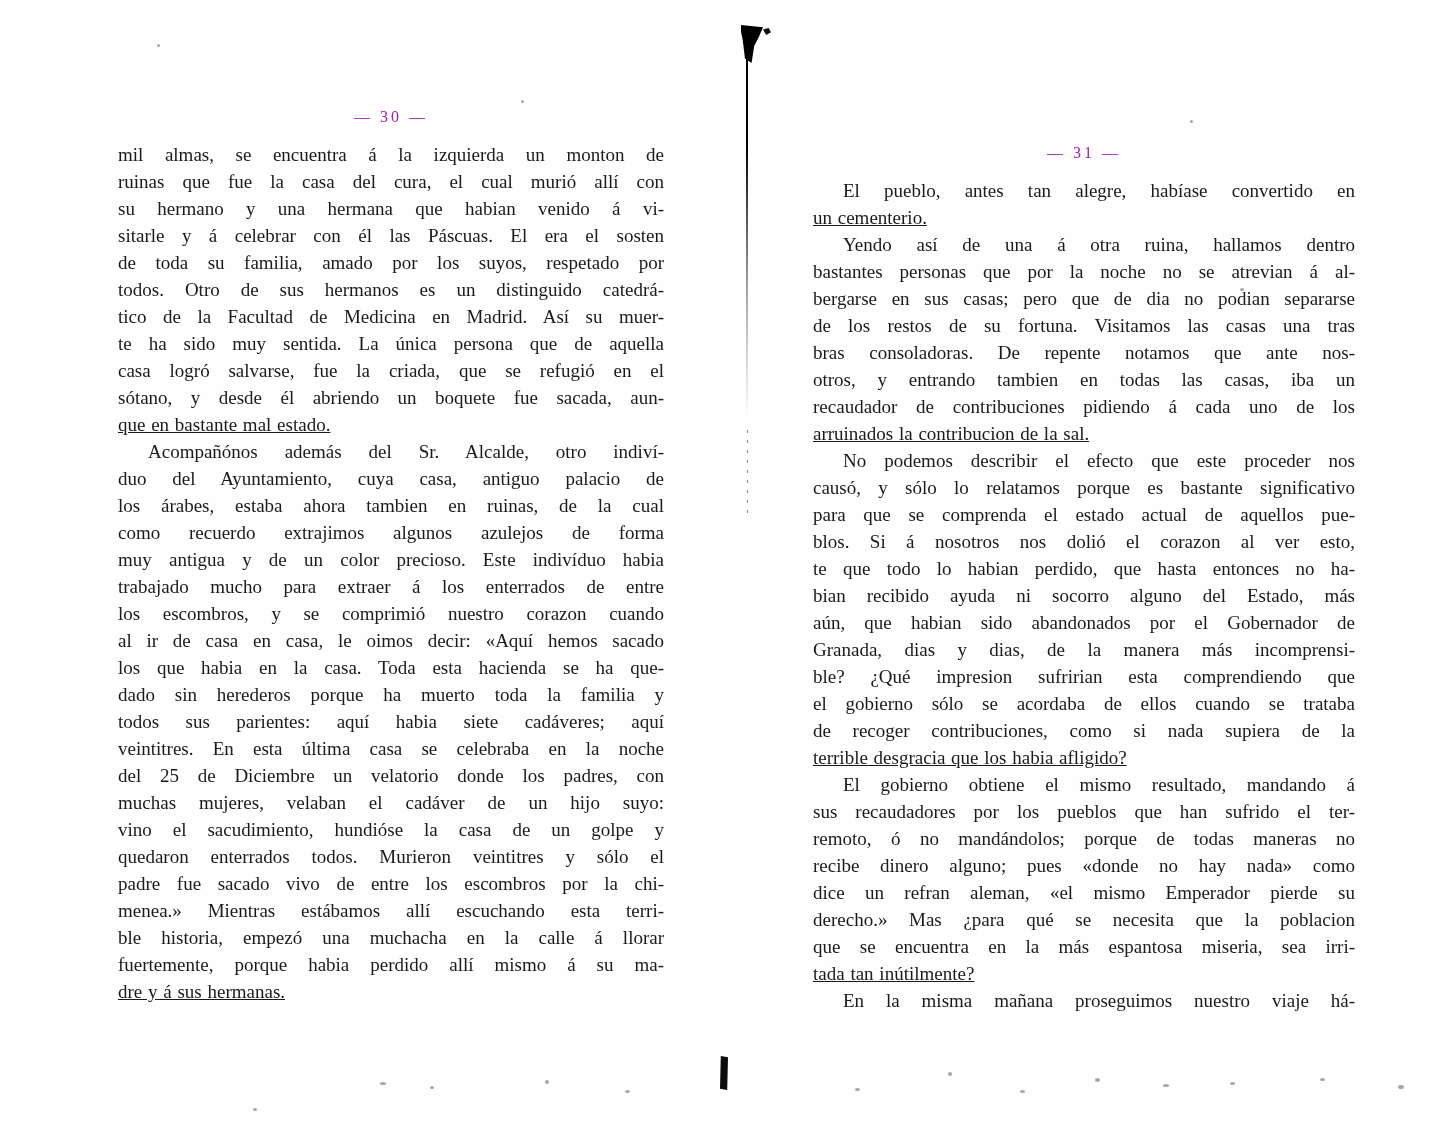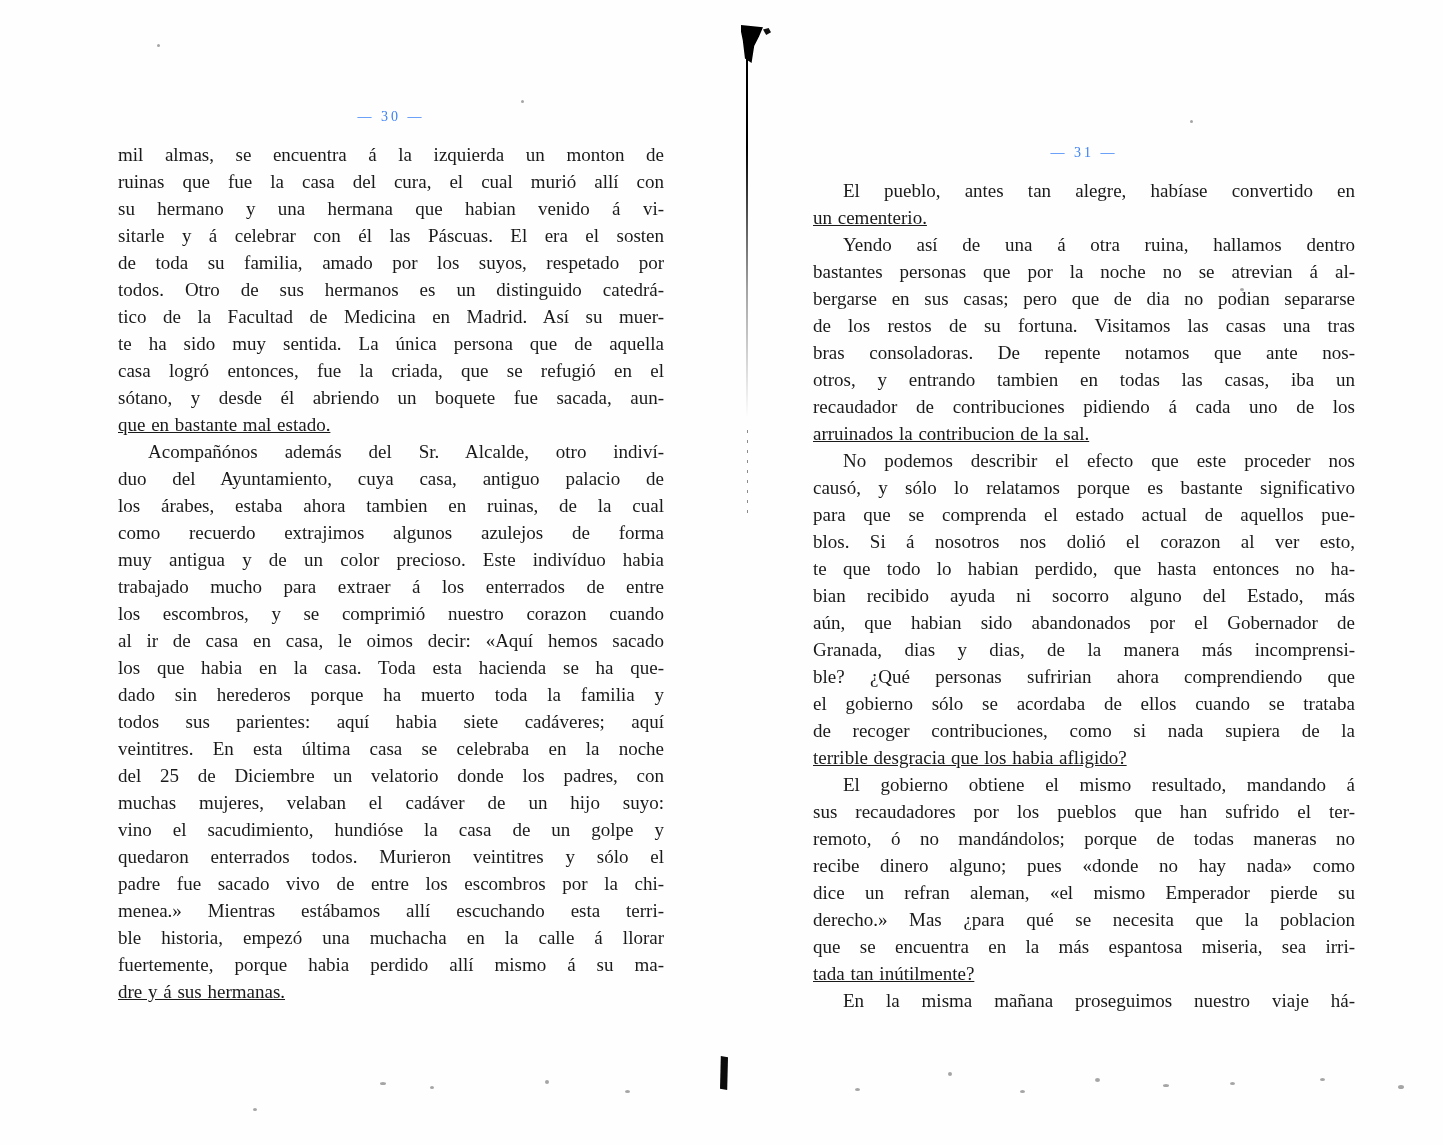--- a/index.html
+++ b/index.html
@@ -13,26 +13,26 @@
   .scan {
     position: relative;
     width: 1443px; height: 1145px;
     background: #fefefe;
   }
   .page { position: absolute; }
   .page-left  { left: 118px; top: 104px; width: 546px; }
   .page-right { left: 813px; top: 112px; width: 542px; margin-top: 28px; }
   .page-number {
     text-align: center;
-    font-size: 14px;
+    font-size: 16px;
     letter-spacing: 3px;
     height: 26px;
     line-height: 26px;
     margin-bottom: 11px;
-    color: #3b82f6;
+    color: #a21caf;
   }
   .text-block { width: 100%; }
   .paragraph { margin: 0; }
   .line {
     font-size: 19px;
     line-height: 27px;
     height: 27px;
     white-space: normal;
     text-align: justify;
     text-align-last: justify;
@@ -80,21 +80,21 @@
     <div class="text-block">
         <div class="paragraph">
           <div class="line">mil almas, se encuentra á la izquierda un monton de</div>
           <div class="line">ruinas que fue la casa del cura, el cual murió allí con</div>
           <div class="line">su hermano y una hermana que habian venido á vi-</div>
           <div class="line">sitarle y á celebrar con él las Páscuas. El era el sosten</div>
           <div class="line">de toda su familia, amado por los suyos, respetado por</div>
           <div class="line">todos. Otro de sus hermanos es un distinguido catedrá-</div>
           <div class="line">tico de la Facultad de Medicina en Madrid. Así su muer-</div>
           <div class="line">te ha sido muy sentida. La única persona que de aquella</div>
-          <div class="line">casa logró entonces, fue la criada, que se refugió en el</div>
+          <div class="line">casa logró salvarse, fue la criada, que se refugió en el</div>
           <div class="line">sótano, y desde él abriendo un boquete fue sacada, aun-</div>
           <div class="line end">que en bastante mal estado.</div>
         </div>
         <div class="paragraph">
           <div class="line first">Acompañónos además del Sr. Alcalde, otro indiví-</div>
           <div class="line">duo del Ayuntamiento, cuya casa, antiguo palacio de</div>
           <div class="line">los árabes, estaba ahora tambien en ruinas, de la cual</div>
           <div class="line">como recuerdo extrajimos algunos azulejos de forma</div>
           <div class="line">muy antigua y de un color precioso. Este indivíduo habia</div>
           <div class="line">trabajado mucho para extraer á los enterrados de entre</div>
@@ -136,21 +136,21 @@
         </div>
         <div class="paragraph">
           <div class="line first">No podemos describir el efecto que este proceder nos</div>
           <div class="line">causó, y sólo lo relatamos porque es bastante significativo</div>
           <div class="line">para que se comprenda el estado actual de aquellos pue-</div>
           <div class="line">blos. Si á nosotros nos dolió el corazon al ver esto,</div>
           <div class="line">te que todo lo habian perdido, que hasta entonces no ha-</div>
           <div class="line">bian recibido ayuda ni socorro alguno del Estado, más</div>
           <div class="line">aún, que habian sido abandonados por el Gobernador de</div>
           <div class="line">Granada, dias y dias, de la manera más incomprensi-</div>
-          <div class="line">ble? ¿Qué personas sufririan ahora comprendiendo que</div>
+          <div class="line">ble? ¿Qué impresion sufririan esta comprendiendo que</div>
           <div class="line">el gobierno sólo se acordaba de ellos cuando se trataba</div>
           <div class="line">de recoger contribuciones, como si nada supiera de la</div>
           <div class="line end">terrible desgracia que los habia afligido?</div>
         </div>
         <div class="paragraph">
           <div class="line first">El gobierno obtiene el mismo resultado, mandando á</div>
           <div class="line">sus recaudadores por los pueblos que han sufrido el ter-</div>
           <div class="line">remoto, ó no mandándolos; porque de todas maneras no</div>
           <div class="line">recibe dinero alguno; pues «donde no hay nada» como</div>
           <div class="line">dice un refran aleman, «el mismo Emperador pierde su</div>

